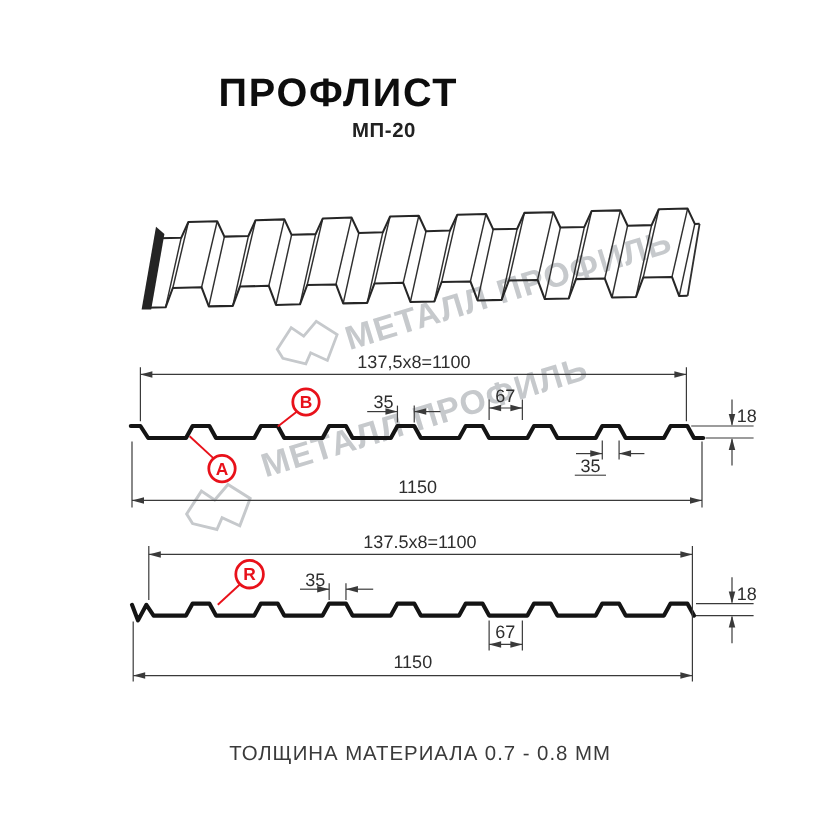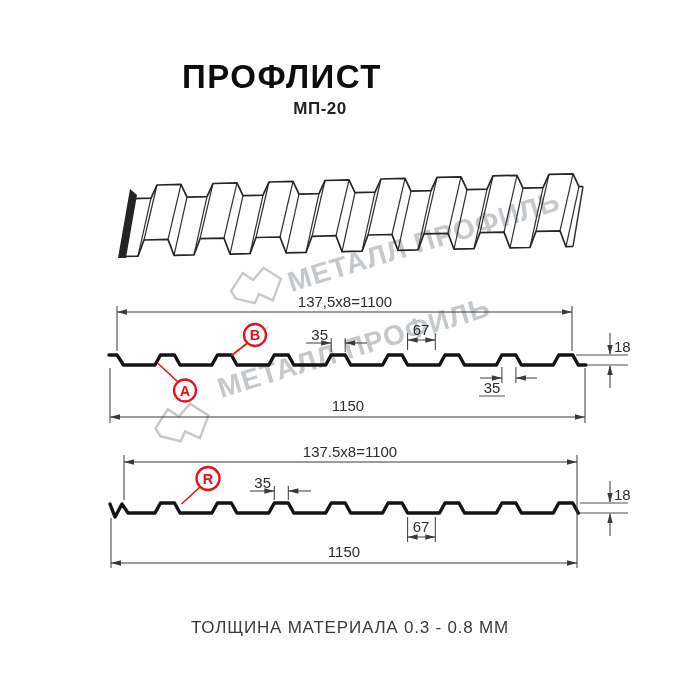--- a/index.html
+++ b/index.html
@@ -164,14 +164,14 @@
       <text x="344" y="557" text-anchor="middle">1150</text>
       <text x="271" y="488" text-anchor="end">35</text>
       <text x="421" y="532" text-anchor="middle">67</text>
       <text x="614" y="500" text-anchor="start">18</text>
       <line x1="200.5" y1="486.5" x2="181.5" y2="504" stroke="#e8111a" stroke-width="1.6"></line>
       <circle cx="208" cy="478.5" r="11.5" fill="none" stroke="#e8111a" stroke-width="2.3"></circle>
       <text x="208" y="483.5" text-anchor="middle" class="red-label">R</text>
     </g>
   </svg>
 
-  <div class="footer">ТОЛЩИНА МАТЕРИАЛА 0.3 - 0.8 ММ</div>
+  <div class="footer">ТОЛЩИНА МАТЕРИАЛА 0.7 - 0.8 ММ</div>
 </div>
 
 </body></html>

